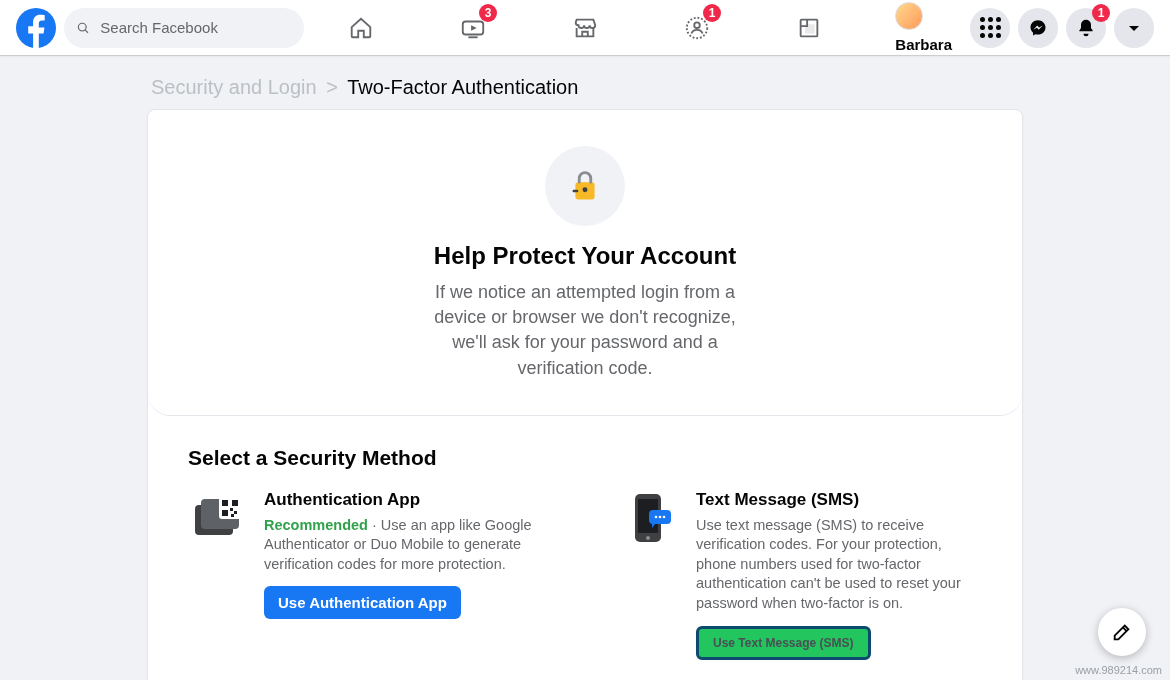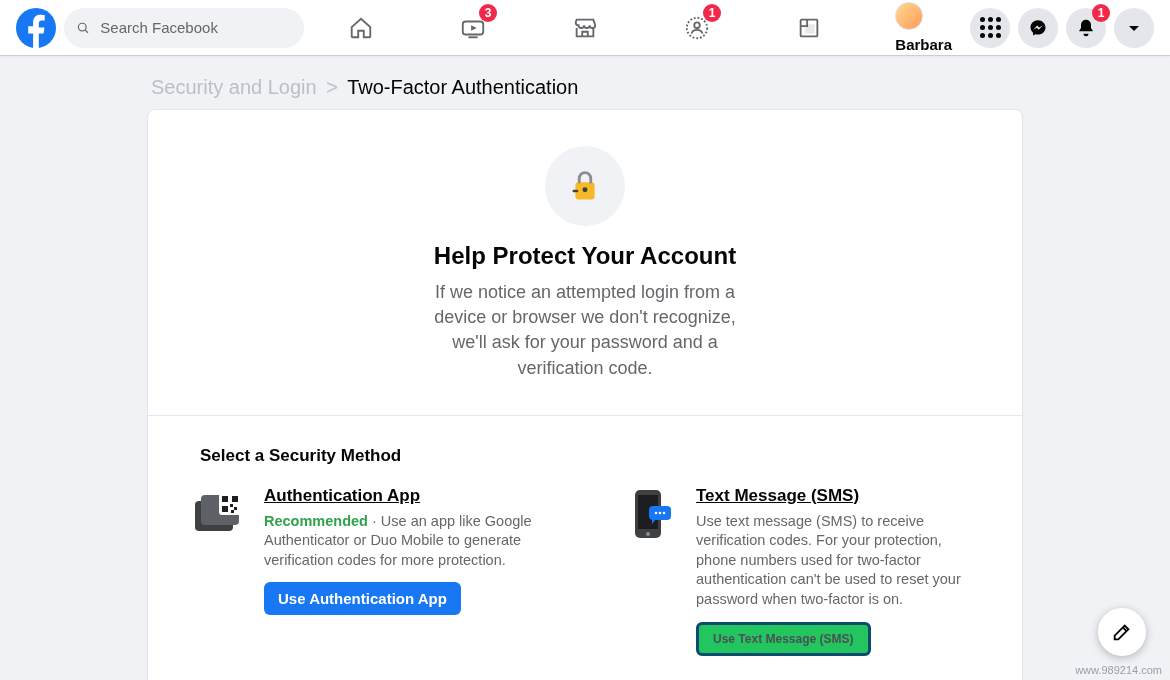--- a/index.html
+++ b/index.html
@@ -37,31 +37,31 @@
   .circle-btn .badge{top:-4px;right:-4px;}
   .menu-dots{display:grid;grid-template-columns:repeat(3,5px);grid-template-rows:repeat(3,5px);gap:3px;}
   .menu-dots span{width:5px;height:5px;background:#050505;border-radius:50%;display:block;}
   
   .page{max-width:876px;margin:0 auto;padding:16px 0 40px;}
   .breadcrumb{font-size:20px;color:#bcc0c4;margin:4px 0 10px 4px;font-weight:400;}
   .breadcrumb .sep{margin:0 4px;}
   .breadcrumb .current{color:var(--text);font-weight:400;}
   .card{background:#fff;border:1px solid var(--border);border-radius:8px;box-shadow:0 1px 2px rgba(0,0,0,.06);}
   
-  .hero{text-align:center;padding:36px 24px 34px;border-bottom:1px solid var(--border);}
+  .hero{text-align:center;padding:36px 24px 34px;border-bottom:1px solid var(--border);border-radius:22px;}
   .hero-icon{width:80px;height:80px;border-radius:50%;background:#f0f2f5;margin:0 auto 16px;display:flex;align-items:center;justify-content:center;}
   .hero h1{font-size:24px;font-weight:700;margin:0 0 10px;}
   .hero p{font-size:18px;line-height:1.4;color:var(--muted);max-width:320px;margin:0 auto;}
   
   .methods-wrap{padding:30px 40px 20px;}
-  .methods-wrap h2{font-size:17px;font-weight:700;margin:0 12px 20px;}
+  .methods-wrap h2{font-size:21px;font-weight:700;margin:0 0 20px;}
   .methods{display:grid;grid-template-columns:1fr 1fr;column-gap:70px;row-gap:40px;}
   .method{display:flex;gap:16px;}
   .method-icon{flex:0 0 60px;height:60px;display:flex;align-items:center;justify-content:center;}
-  .method-body h3{font-size:17px;font-weight:700;margin:0 0 6px;text-decoration:underline;}
+  .method-body h3{font-size:17px;font-weight:700;margin:0 0 6px;}
   .method-body p{font-size:14.5px;line-height:1.35;color:var(--muted);margin:0 0 12px;}
   .recommended{color:var(--green);font-weight:600;}
   .btn-primary{display:inline-block;background:var(--blue);color:#fff;font-weight:600;font-size:15px;padding:8px 14px;border:none;border-radius:6px;cursor:pointer;}
   .btn-secondary{display:inline-block;background:#22c55e;color:#4b4f56;font-weight:600;font-size:12px;padding:7px 14px;border:3px solid #0c4a6e;border-radius:6px;cursor:pointer;}
   
   .fab{position:fixed;bottom:24px;right:24px;width:48px;height:48px;border-radius:50%;background:#fff;box-shadow:0 2px 8px rgba(0,0,0,.25);display:flex;align-items:center;justify-content:center;cursor:pointer;}
   .fab svg{width:22px;height:22px;}
   
   .watermark{position:fixed;bottom:4px;right:8px;font-size:11px;color:#9aa0a6;}
 </style>

